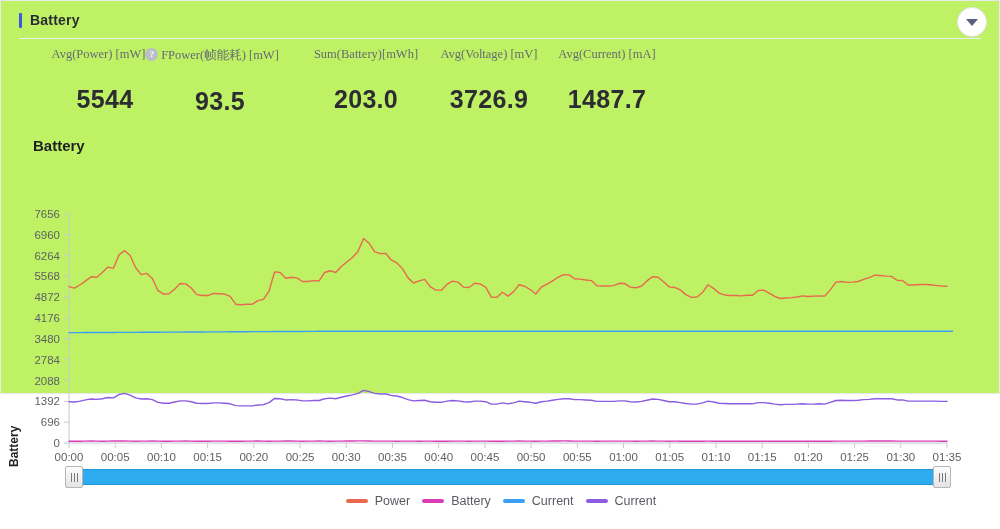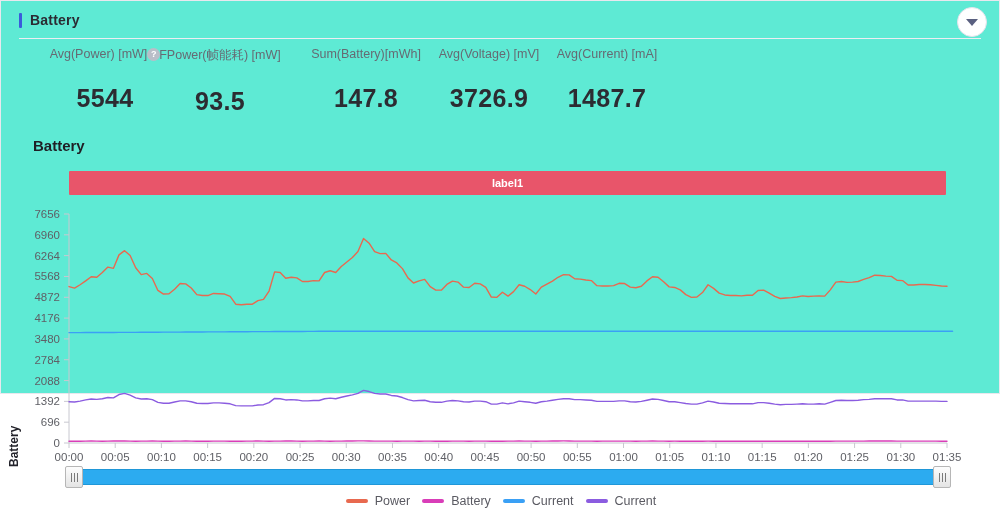--- a/index.html
+++ b/index.html
@@ -5,21 +5,21 @@
   html,body{margin:0;padding:0;}
   body{
     width:1000px;height:529px;
     background:#ffffff;
     font-family:"Liberation Sans","DejaVu Sans",sans-serif;
     color:#333;
     overflow:hidden;
   }
   .panel{
     position:relative;width:1000px;height:394px;
-    background:#5eead4;
+    background:#bef264;
     border:1px solid #e8e8ee;
     box-sizing:border-box;
   }
   
   .panel-header{
     position:relative;height:38px;
     display:flex;align-items:center;
     padding-left:18px;
     box-sizing:border-box;
   }
@@ -45,21 +45,21 @@
   }
   
   .metrics{
     position:absolute;left:0;top:46px;width:1000px;height:72px;
   }
   .metric{
     position:absolute;text-align:center;
   }
   .metric .label{
     font-size:12.5px;color:#666a73;white-space:nowrap;
-    display:flex;align-items:center;justify-content:center;gap:0;
+    display:flex;align-items:center;justify-content:center;gap:0;font-family:Liberation Serif, serif;
   }
   .metric .value{
     margin-top:23px;font-size:25px;font-weight:bold;color:#2c2c32;letter-spacing:.3px;
   }
   .help-icon{
     display:inline-block;width:13px;height:13px;border-radius:50%;
     background:#b9bec8;color:#fff;font-size:9px;line-height:13px;
     text-align:center;font-weight:bold;cursor:pointer;
   }
   
@@ -135,43 +135,40 @@
       <div class="metric" style="left: 156px; width: 126px;">
         <div class="label">
           <span>FPower(帧能耗) [mW]</span>
         </div>
         <div class="value">93.5</div>
       </div>
       <div class="metric" style="left: 304px; width: 122px;">
         <div class="label">
           <span>Sum(Battery)[mWh]</span>
         </div>
-        <div class="value">147.8</div>
+        <div class="value">203.0</div>
       </div>
       <div class="metric" style="left: 432px; width: 112px;">
         <div class="label">
           <span>Avg(Voltage) [mV]</span>
         </div>
         <div class="value">3726.9</div>
       </div>
       <div class="metric" style="left: 550px; width: 112px;">
         <div class="label">
           <span>Avg(Current) [mA]</span>
         </div>
         <div class="value">1487.7</div>
       </div>
     </div>
 
   <div class="chart-title">Battery</div>
 
   <div class="chart-area">
 
-    <div class="label-band">
-      <span>label1</span>
-    </div>
 
     <div class="axis-name">Battery</div>
 
     <svg class="plot-svg" width="1000" height="300" id="plot">
         <line x1="68" y1="53" x2="68" y2="282" stroke="#c8c8d0" stroke-width="1"></line>
         <line x1="68" y1="282" x2="946" y2="282" stroke="#c8c8d0" stroke-width="1"></line>
         <line x1="63" y1="282" x2="68" y2="282" stroke="#c8c8d0" stroke-width="1"></line>
         <text x="59" y="286" text-anchor="end" font-family="&quot;Liberation Sans&quot;,sans-serif" font-size="11.5" fill="#5f6066">0</text>
         <line x1="63" y1="261.1818181818182" x2="68" y2="261.1818181818182" stroke="#c8c8d0" stroke-width="1"></line>
         <text x="59" y="265.1818181818182" text-anchor="end" font-family="&quot;Liberation Sans&quot;,sans-serif" font-size="11.5" fill="#5f6066">696</text>

